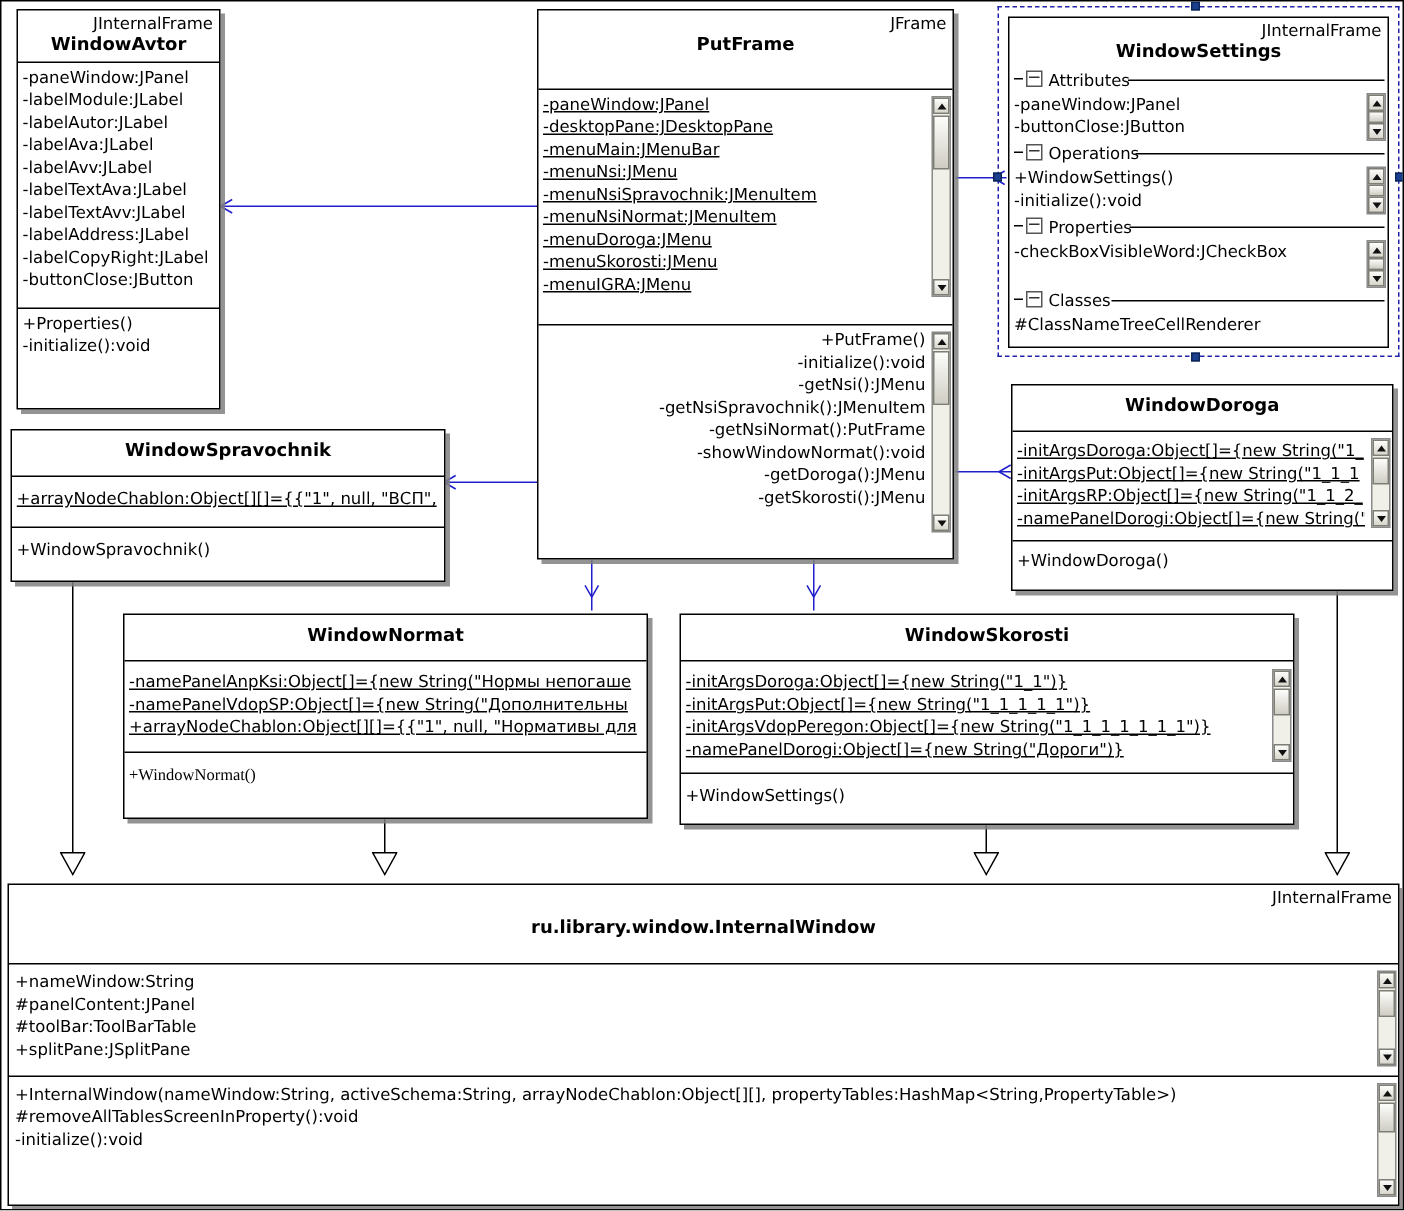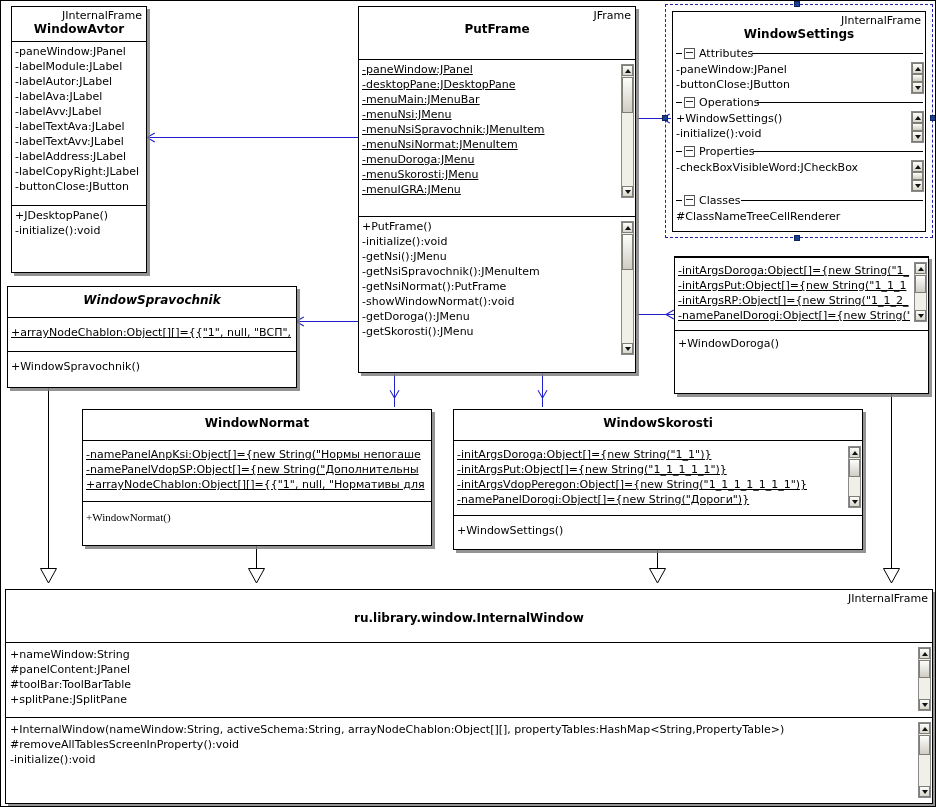--- a/index.html
+++ b/index.html
@@ -278,21 +278,21 @@
       <div class="uml-line">-labelAva:JLabel</div>
       <div class="uml-line">-labelAvv:JLabel</div>
       <div class="uml-line">-labelTextAva:JLabel</div>
       <div class="uml-line">-labelTextAvv:JLabel</div>
       <div class="uml-line">-labelAddress:JLabel</div>
       <div class="uml-line">-labelCopyRight:JLabel</div>
       <div class="uml-line">-buttonClose:JButton</div>
     </div>
     <div class="divider"></div>
     <div class="uml-compartment uml-lines" style="height:38px;">
-      <div class="uml-line">+JDesktopPane()</div>
+      <div class="uml-line">+Properties()</div>
       <div class="uml-line">-initialize():void</div>
     </div>
   </div>
 
   <div class="umlbox" id="box-putframe" style="left:357px; top:5px; width:278px; height:367px;">
     <div class="uml-head" style="height:52px;">
       <div class="uml-stereo">JFrame</div>
       <div class="uml-title" style="margin-top:0;">PutFrame</div>
     </div>
     <div class="divider"></div>
@@ -312,21 +312,21 @@
         <div class="arrow up">
             <i></i>
           </div>
         <div class="thumb" style="top:12px; height:36px;"></div>
         <div class="arrow down">
             <i></i>
           </div>
       </div>
     </div>
     <div class="divider"></div>
-    <div class="uml-compartment" style="height:156px;">
+    <div class="uml-compartment" style="height:156px;text-align:right;">
       <div class="uml-lines" style="padding-right:18px;">
         <div class="uml-line">+PutFrame()</div>
         <div class="uml-line">-initialize():void</div>
         <div class="uml-line">-getNsi():JMenu</div>
         <div class="uml-line">-getNsiSpravochnik():JMenuItem</div>
         <div class="uml-line">-getNsiNormat():PutFrame</div>
         <div class="uml-line">-showWindowNormat():void</div>
         <div class="uml-line">-getDoroga():JMenu</div>
         <div class="uml-line">-getSkorosti():JMenu</div>
       </div>
@@ -416,20 +416,23 @@
     <div class="grp">
       <span class="dash-l"></span><span class="boxmin"></span><span class="glabel">Classes</span>
       <span class="rule" style="left:68px;"></span>
     </div>
     <div class="uml-compartment uml-lines" style="height:18px; padding:1px 3px;">
       <div class="uml-line">#ClassNameTreeCellRenderer</div>
     </div>
   </div>
 
   <div class="umlbox" id="box-doroga" style="left:673px; top:255px; width:255px; height:138px;">
+    <div class="uml-head" style="height:30px; padding-top:6px;">
+      <div class="uml-title">WindowDoroga</div>
+    </div>
     <div class="divider"></div>
     <div class="uml-compartment" style="height:72px;">
       <div class="uml-lines" style="padding:5px 18px 2px 3px;">
         <div class="uml-line static">-initArgsDoroga:Object[]={new String("1_</div>
         <div class="uml-line static">-initArgsPut:Object[]={new String("1_1_1</div>
         <div class="uml-line static">-initArgsRP:Object[]={new String("1_1_2_</div>
         <div class="uml-line static">-namePanelDorogi:Object[]={new String("</div>
       </div>
       <div class="vscroll" style="top:4px; height:60px;">
         <div class="arrow up">
@@ -441,21 +444,21 @@
           </div>
       </div>
     </div>
     <div class="divider"></div>
     <div class="uml-compartment uml-lines" style="height:32px; padding-top:5px;">
       <div class="uml-line">+WindowDoroga()</div>
     </div>
   </div>
 
   <div class="umlbox" id="box-spravochnik" style="left:6px; top:285px; width:290px; height:102px;">
-    <div class="uml-head" style="height:30px; padding-top:6px;font-style:italic;">
+    <div class="uml-head" style="height:30px; padding-top:6px;">
       <div class="uml-title">WindowSpravochnik</div>
     </div>
     <div class="divider"></div>
     <div class="uml-compartment uml-lines" style="height:33px; padding-top:7px;">
       <div class="uml-line static">+arrayNodeChablon:Object[][]={{"1", null, "ВСП",</div>
     </div>
     <div class="divider"></div>
     <div class="uml-compartment uml-lines" style="height:36px; padding-top:7px;">
       <div class="uml-line">+WindowSpravochnik()</div>
     </div>

